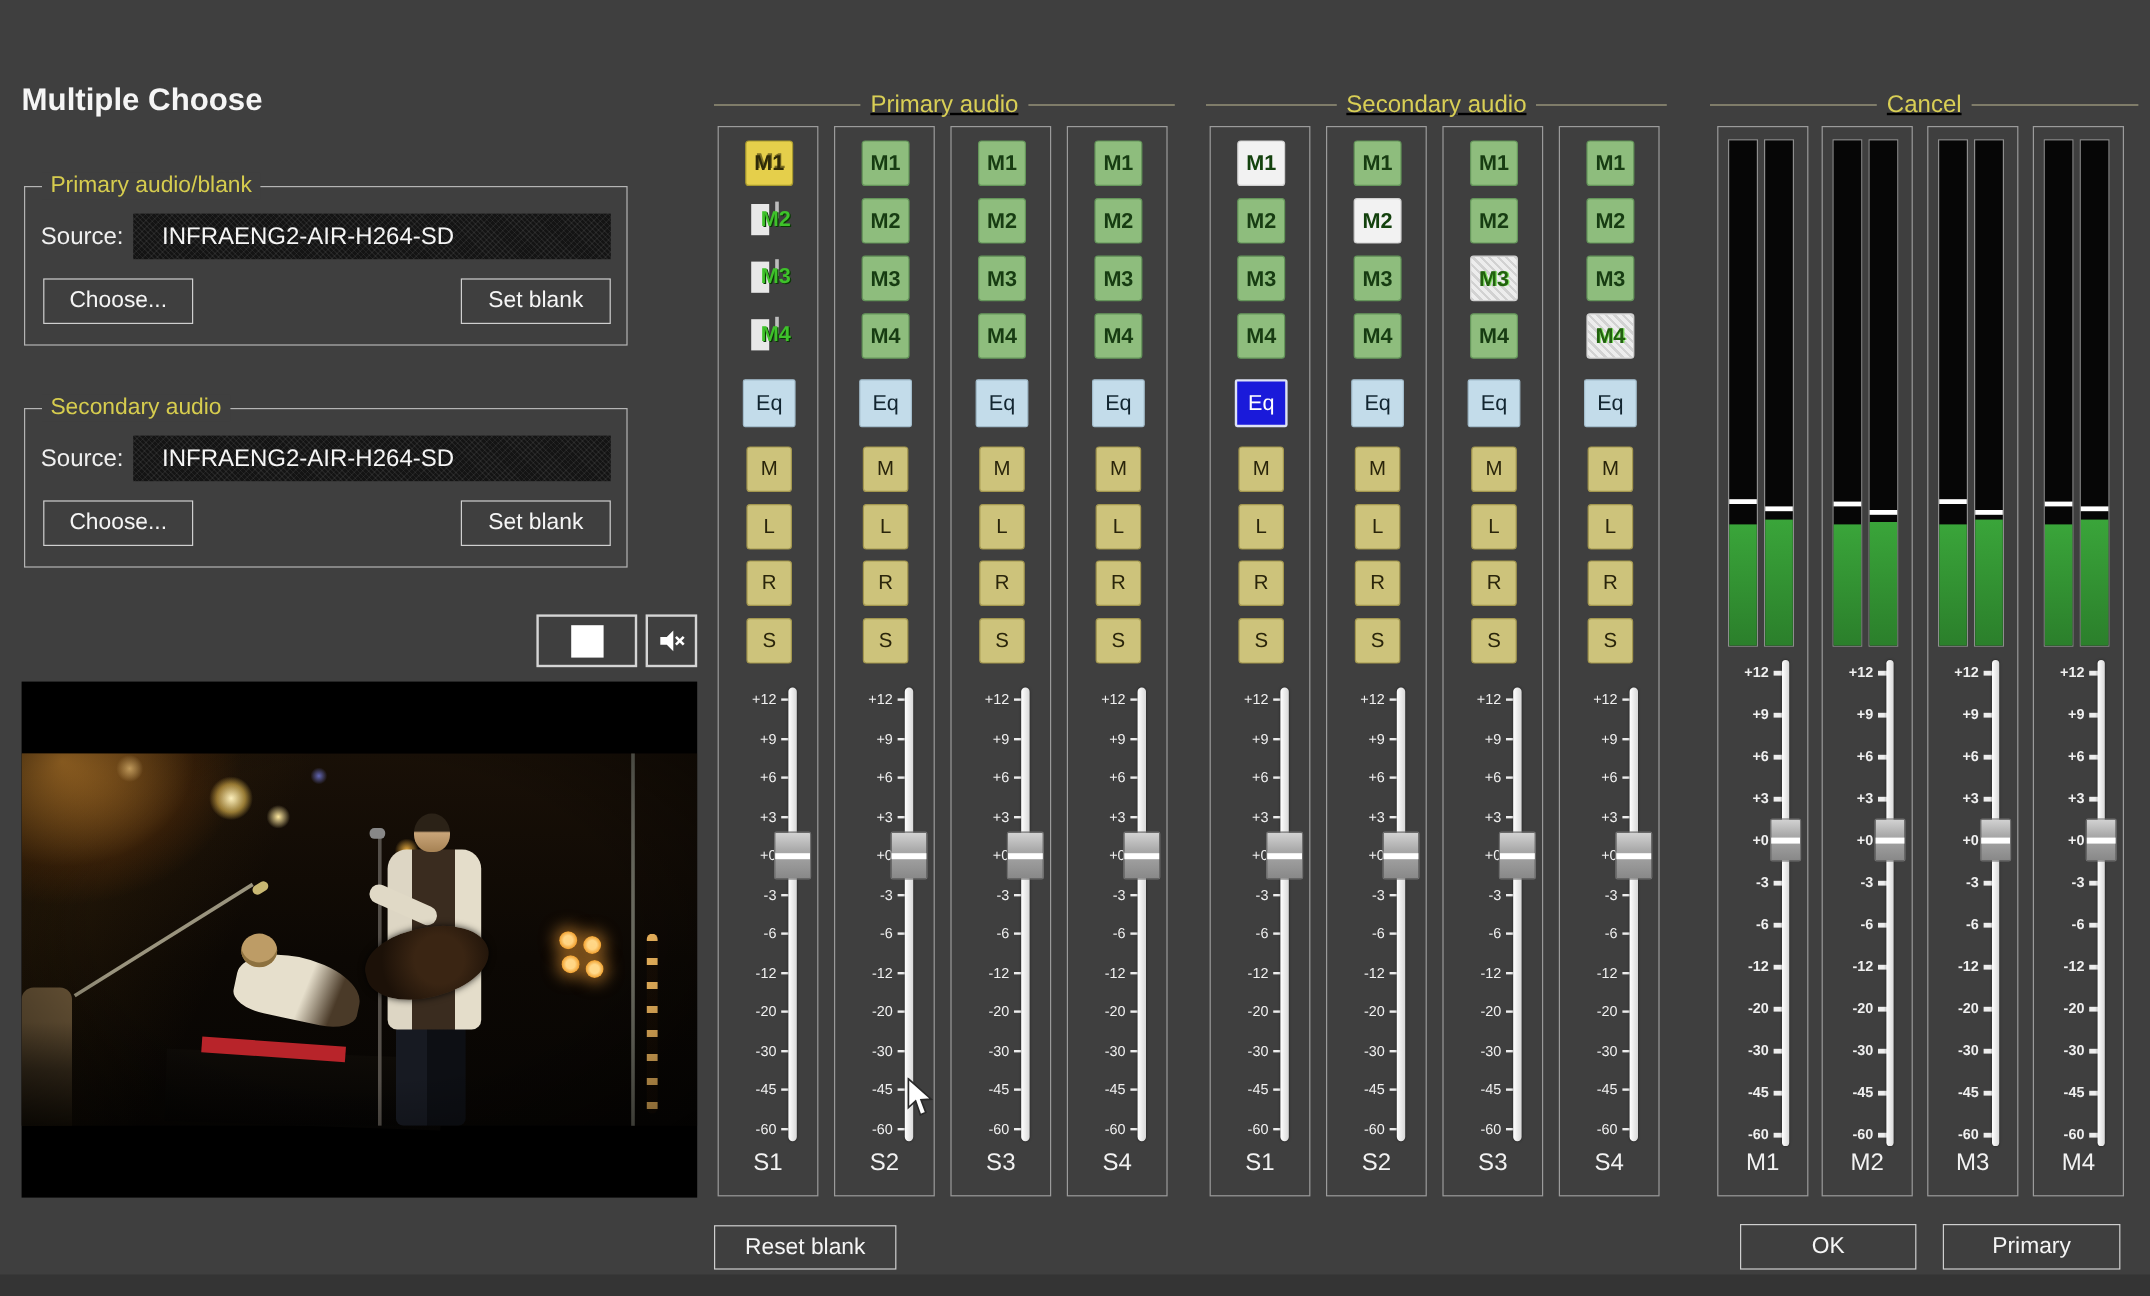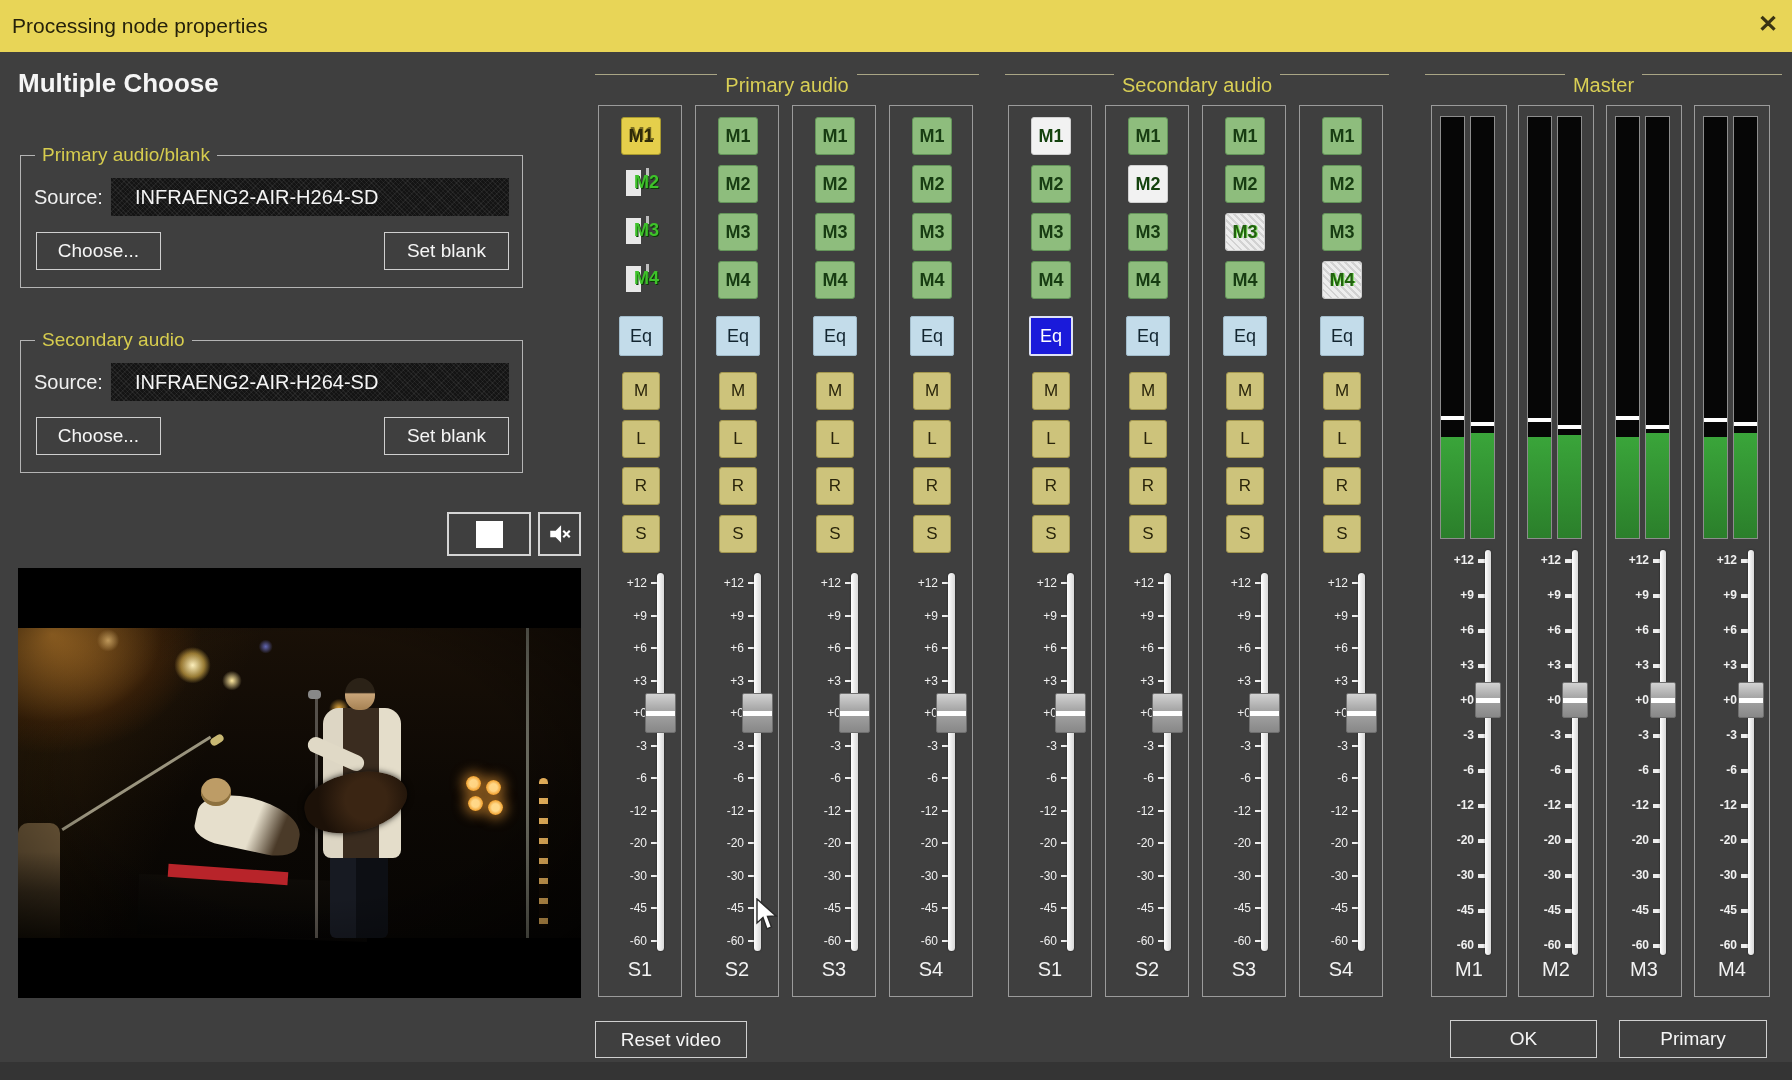--- a/index.html
+++ b/index.html
@@ -80,21 +80,21 @@
   .boom-mic { position:absolute; left:192px; top:108px; width:14px; height:8px; border-radius:4px;
               background:#c9b873; transform:rotate(-32deg); }
   .micstand { position:absolute; left:297px; top:70px; width:3px; height:240px; background:#55504a; }
   .micstand-head { position:absolute; left:290px; top:62px; width:13px; height:9px; border-radius:4px; background:#888; }
   .left-figure { position:absolute; left:0px; top:195px; width:42px; height:115px; border-radius:10px 10px 0 0;
                  background:linear-gradient(180deg,#6b5638 0 25%, #3a2e1d 60%, #181208); }
   #vignette { position:absolute; left:0; top:0; width:100%; height:100%;
               background:radial-gradient(ellipse at 50% 45%, transparent 55%, rgba(0,0,0,.55) 100%); }
 
   
-  .sec-header { position:absolute; top:74px; height:26px; display:flex; gap:8px; }
+  .sec-header { position:absolute; top:74px; height:26px; display:flex; align-items:center; gap:8px;text-decoration:underline; }
   .sec-header .hline { flex:1; height:1px; background:#a9a585; }
   .sec-header .hlabel { color:#d9cf55; font-size:20px; white-space:nowrap; }
 
   .strip { position:absolute; top:105px; height:892px; border:1px solid #9b9b9b; background:#3f3f3f; }
 
   .mbtn { position:absolute; left:22px; width:40px; height:38px; border-radius:3px;
           font-size:18px; font-weight:600; display:flex; align-items:center; justify-content:center; cursor:pointer; }
   .mbtn.normal { background:#8ebd7d; border:1px solid #64955a; color:#173c12; }
   .mbtn.selected { background:#f2f2f2; border:1px solid #cfcfcf; color:#14420e; }
   .mbtn.selected-yellow { background:#e5cf4b; border:1px solid #a89a2f; color:#2e2a08;
@@ -148,24 +148,20 @@
   #cancelbtn { left:1619px; top:1020px; width:148px; height:38px; }
   #bottomband { position:absolute; left:0; bottom:0; width:100%; height:18px; background:rgba(0,0,0,.16); }
 
   #cursor { position:absolute; left:755px; top:898px; }
 </style>
 </head>
 <body>
 
 <div id="win">
 
-  <div id="titlebar">
-    <span class="ttl">Processing node properties</span>
-    <span class="close">✕</span>
-  </div>
 
   <div id="heading">Multiple Choose</div>
 
   <div class="groupbox" style="top:155px;">
     <span class="gtitle">Primary audio/blank</span>
     <span class="srclabel">Source:</span>
     <div class="srcfield">
       <span>INFRAENG2-AIR-H264-SD</span>
     </div>
     <div class="btn choose">Choose...</div>
@@ -554,21 +550,21 @@
         <div class="scale-label" style="top: 826.5px;">-60</div>
         <div class="scale-dash" style="top: 833.5px;"></div>
         <div class="fader-track" style="left: 58px; top: 467px; height: 377.5px;"></div>
         <div class="fader-knob" title="+0" style="left: 46px; top: 587px;">
           <div class="knob-line"></div>
         </div>
         <div class="strip-label">S4</div>
       </div>
       <div class="sec-header" style="left: 1425px; width: 357px;">
         <div class="hline"></div>
-        <div class="hlabel">Master</div>
+        <div class="hlabel">Cancel</div>
         <div class="hline"></div>
       </div>
       <div class="strip master-strip" style="left: 1431px; width: 76px;">
         <div class="meter" style="left: 8px;">
           <div class="meter-fill" style="height: 24%;"></div>
           <div class="meter-peak" style="bottom: 28%;"></div>
         </div>
         <div class="meter" style="left: 38px;">
           <div class="meter-fill" style="height: 25%;"></div>
           <div class="meter-peak" style="bottom: 26.5%;"></div>
@@ -715,21 +711,21 @@
         <div class="scale-label" style="top: 831px;">-60</div>
         <div class="scale-dash" style="top: 838px;"></div>
         <div class="fader-track" style="left: 53px; top: 444px; height: 405px;"></div>
         <div class="fader-knob" title="+0" style="left: 43px; top: 576px;">
           <div class="knob-line"></div>
         </div>
         <div class="strip-label">M4</div>
       </div>
     </div>
 
-  <div class="btn" id="resetbtn">Reset video</div>
+  <div class="btn" id="resetbtn">Reset blank</div>
   <div class="btn" id="okbtn">OK</div>
   <div class="btn" id="cancelbtn">Primary</div>
 
   <div id="bottomband"></div>
 
   <svg id="cursor" width="26" height="34" viewBox="0 0 26 34">
     <polygon points="2,1 2,25 8,19.5 12,31 16.5,29 12.5,18.5 21,18" fill="#ffffff" stroke="#2a2a2a" stroke-width="1.4"></polygon>
   </svg>
 
 </div>

